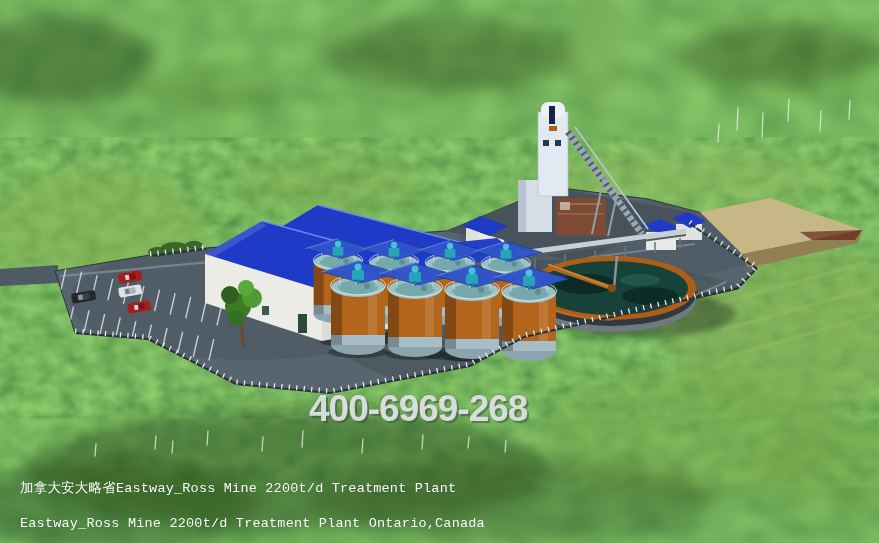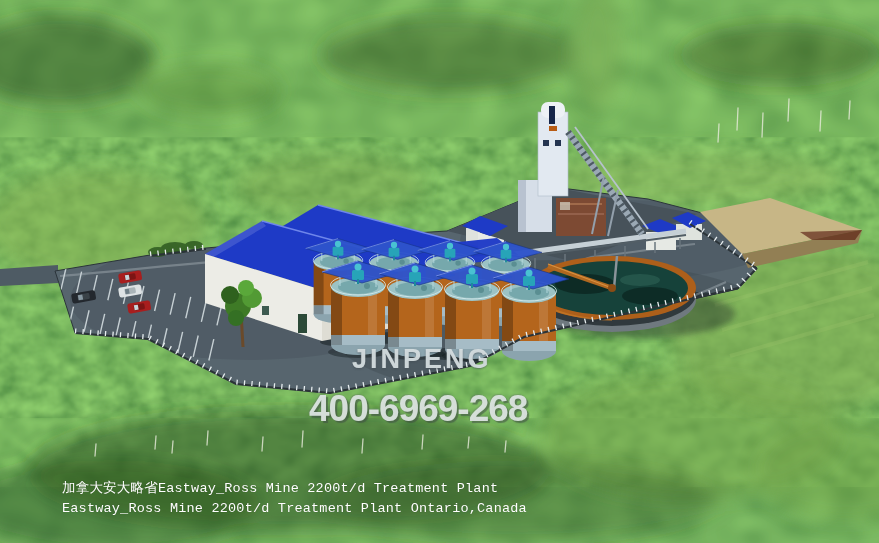--- a/index.html
+++ b/index.html
@@ -8,22 +8,22 @@
   .stage svg{position:absolute;left:0;top:0;}
   .brand{position:absolute;left:352px;top:344px;font-size:27px;font-weight:800;
          letter-spacing:3px;color:rgba(214,222,225,0.92);
          text-shadow:0 1px 2px rgba(58,70,76,.55),0 0 1px rgba(255,255,255,.35);}
   .phone{position:absolute;left:309px;top:388px;font-size:37px;font-weight:800;
          letter-spacing:-1px;color:rgba(220,228,224,0.95);
          text-shadow:2px 2px 1px rgba(60,72,68,.55),-1px -1px 1px rgba(96,108,102,.35);}
   .caption{position:absolute;left:20px;color:#ffffff;
            font-family:"Liberation Mono","DejaVu Sans Mono",monospace;
            font-size:13.5px;letter-spacing:.2px;white-space:pre;
-           text-shadow:0 0 1px rgba(0,0,0,.25);margin-left:42px;}
-  .cap1{top:479px;} .cap2{top:501px;}
+           text-shadow:0 0 1px rgba(0,0,0,.25);}
+  .cap1{top:479px;} .cap2{top:516px;}
   .fenceRail{fill:none;stroke:#2b3338;stroke-width:2;}
   .fencePost{fill:none;stroke:#e8eef0;stroke-width:5;stroke-dasharray:1.3 6.2;stroke-linecap:butt;}
   .roadline{fill:none;stroke:#87939a;stroke-width:2.2;opacity:.7;}
   .birch{stroke-linecap:round;}
 </style>
 </head>
 <body>
 
 <div class="stage">
 <svg width="879" height="543" viewBox="0 0 879 543">
@@ -327,17 +327,16 @@
       <rect x="6.5" y="2.5" width="4" height="5" fill="#c8d4da"></rect>
     </g>
     <g transform="translate(71,294) rotate(-10)">
       <rect width="24" height="10" rx="2.5" fill="#23282e"></rect>
       <rect x="6" y="2" width="12" height="6" rx="1.5" fill="#3a4248"></rect>
       <rect x="6.5" y="2.5" width="4.5" height="5" fill="#8898a2"></rect>
     </g>
   </g>
 </svg>
 
-<div class="brand">JINPENG</div>
 <div class="phone">400-6969-268</div>
 <div class="caption cap1">加拿大安大略省Eastway_Ross Mine 2200t/d Treatment Plant</div>
 <div class="caption cap2">Eastway_Ross Mine 2200t/d Treatment Plant Ontario,Canada</div>
 </div>
 
 </body></html>

